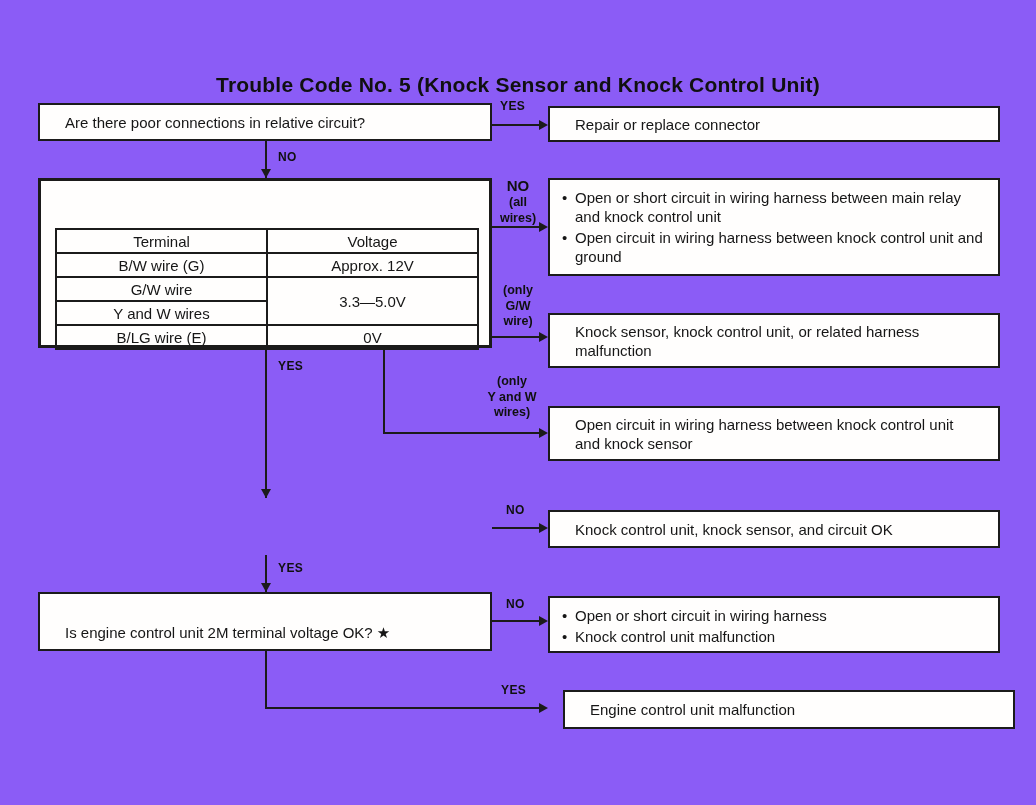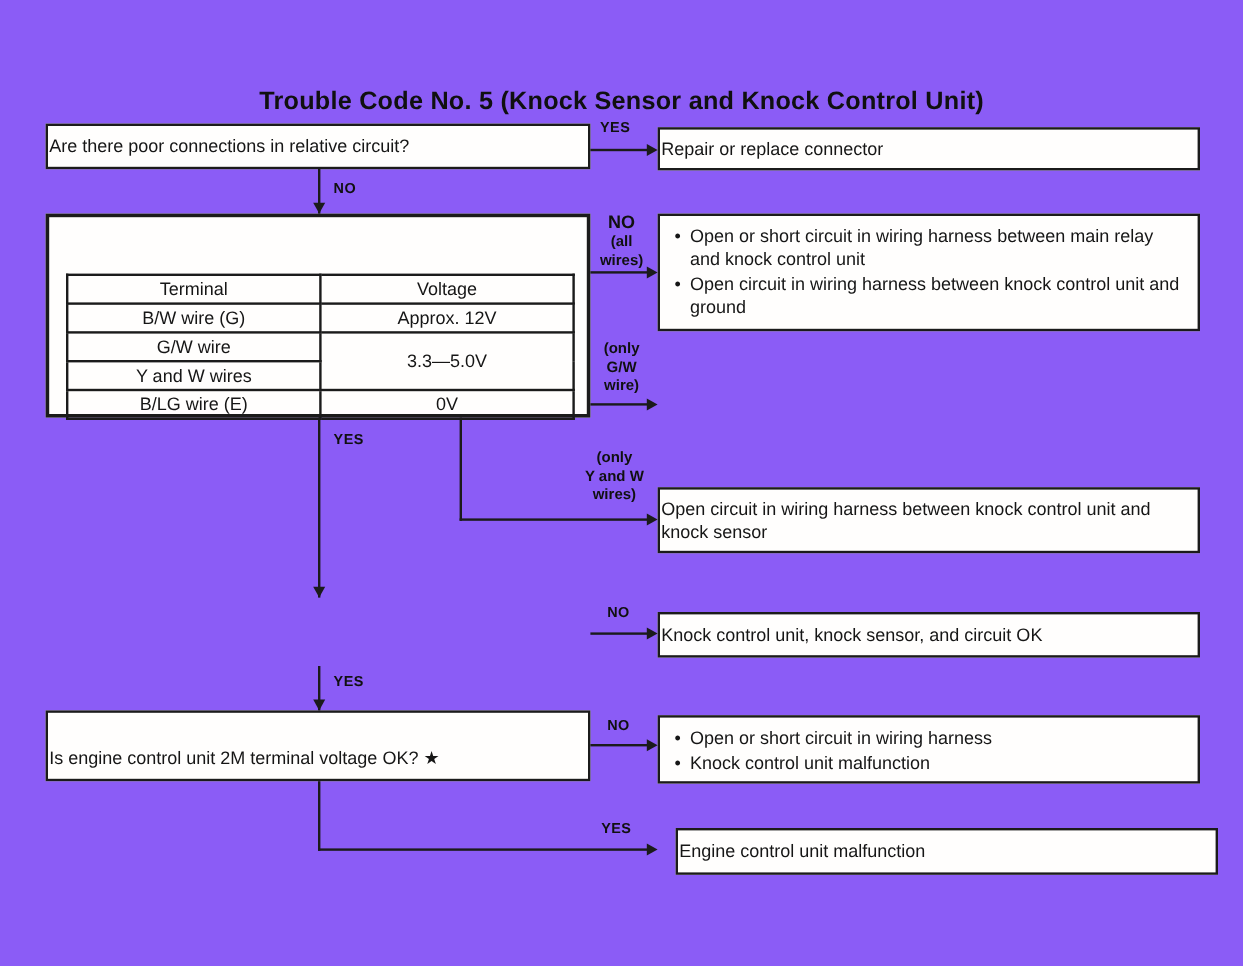--- a/index.html
+++ b/index.html
@@ -2,21 +2,21 @@
 <html><head>
 <meta charset="utf-8">
 <style>
   html,body{margin:0;padding:0;background:#ffffff;}
   #page{position:relative;width:1036px;height:805px;background:#8b5cf6;
         font-family:"Liberation Sans","DejaVu Sans",sans-serif;color:#161616;overflow:hidden;}
   .title{position:absolute;left:0;right:0;top:73px;text-align:center;
          font-size:21px;font-weight:bold;letter-spacing:.2px;color:#101010;}
   .box{position:absolute;border:2px solid #1b1b1b;background:#fffefd;box-sizing:border-box;
        font-size:15px;line-height:19px;display:flex;align-items:center;}
-  .box .txt{padding:4px 1px;}
+  .box .txt{padding:4px 25px;}
   .thick{border-width:3px;}
   .qbox2{display:block;}
   .qbox2 .question{padding:9px 12px 4px 12px;}
   .vtable{position:absolute;left:14px;top:47px;width:424px;border-collapse:collapse;
           font-size:15px;}
   .vtable td{border:2px solid #1b1b1b;text-align:center;padding:1px 4px;height:20px;}
   .bullets{padding:6px 12px;width:100%;box-sizing:border-box;}
   .bullet{position:relative;padding-left:13px;margin:2px 0;}
   .bullet::before{content:"•";position:absolute;left:0;top:0;}
   .line{position:absolute;background:#1b1b1b;}
@@ -75,20 +75,23 @@
     <div class="txt">Repair or replace connector</div>
   </div>
 
   <div class="box" style="left:548px;top:178px;width:452px;height:98px;align-items:flex-start;">
     <div class="bullets">
       <div class="bullet">Open or short circuit in wiring harness between main relay and knock control unit</div>
       <div class="bullet">Open circuit in wiring harness between knock control unit and ground</div>
     </div>
   </div>
 
+  <div class="box" style="left:548px;top:313px;width:452px;height:55px;">
+    <div class="txt">Knock sensor, knock control unit, or related harness malfunction</div>
+  </div>
 
   <div class="box" style="left:548px;top:406px;width:452px;height:55px;">
     <div class="txt">Open circuit in wiring harness between knock control unit and knock sensor</div>
   </div>
 
   <div class="box" style="left:548px;top:510px;width:452px;height:38px;">
     <div class="txt">Knock control unit, knock sensor, and circuit OK</div>
   </div>
 
   <div class="box" style="left:548px;top:596px;width:452px;height:57px;align-items:flex-start;">

